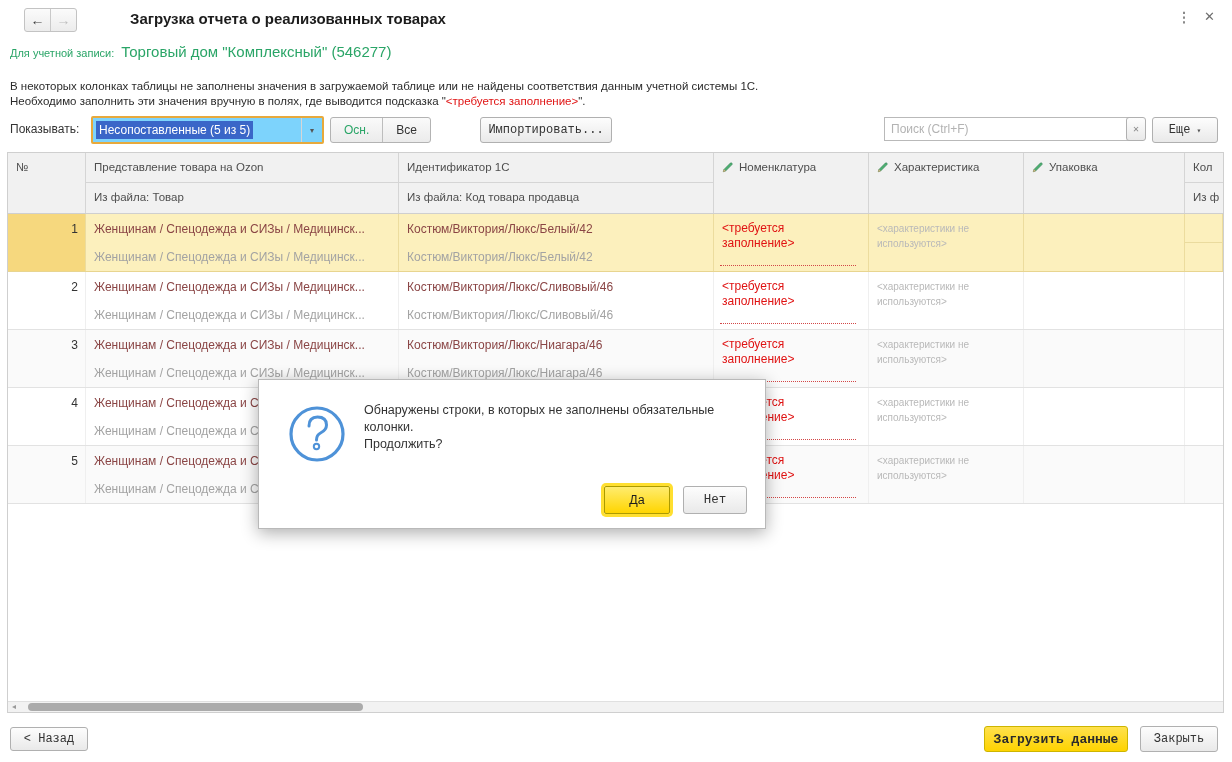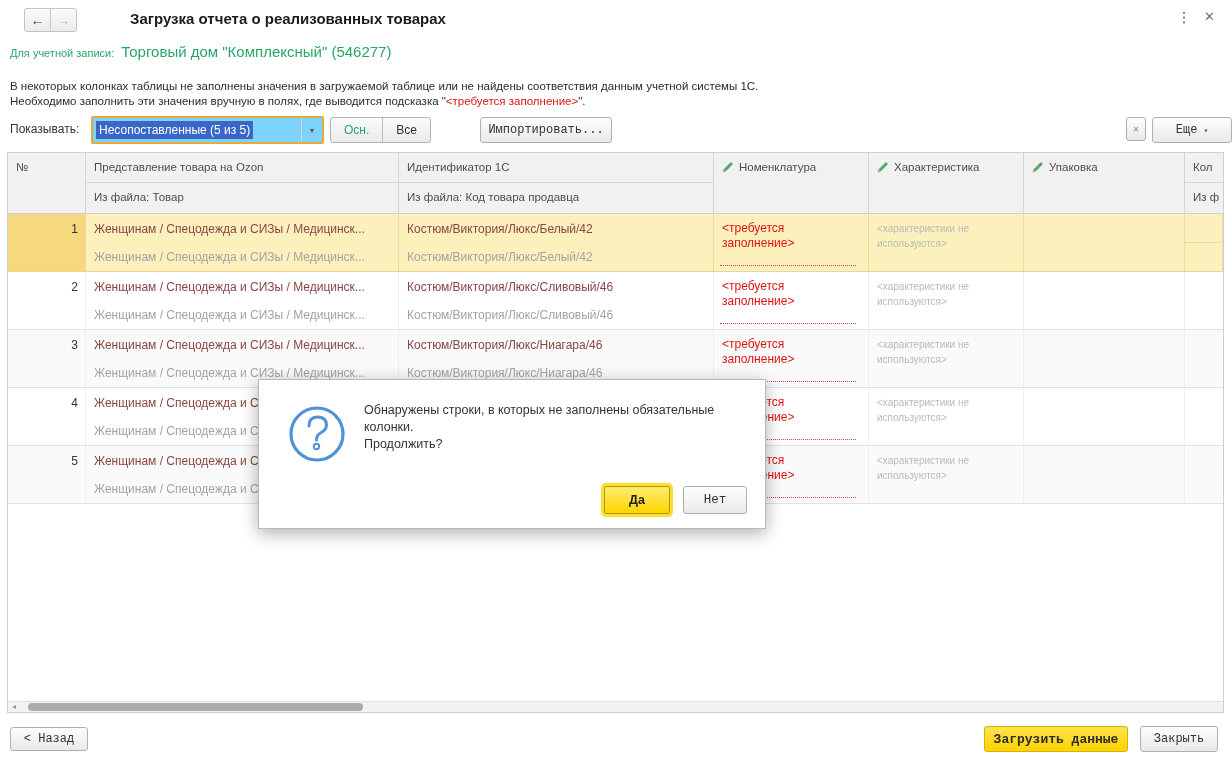--- a/index.html
+++ b/index.html
@@ -26,21 +26,21 @@
   .combo .sel-text{margin-left:3px;background:#3a66c8;color:#fff;font-size:12px;padding:2px 3px;white-space:nowrap;}
   .combo .arrow{margin-left:auto;width:20px;height:100%;display:flex;align-items:center;justify-content:center;border-left:1px solid #d6d6d6;color:#555;font-size:8px;cursor:pointer;}
   .seg{position:absolute;left:330px;top:2px;display:flex;border:1px solid #b3b3b3;border-radius:3px;overflow:hidden;background:linear-gradient(#fafafa,#ebebeb);}
   .seg .sbtn{height:24px;padding:0 13px;display:flex;align-items:center;font-size:12px;cursor:pointer;}
   .seg .sbtn.first{border-right:1px solid #bdbdbd;color:#2aa567;}
   .btn{display:flex;align-items:center;justify-content:center;background:linear-gradient(#fdfdfd,#e9e9e9);border:1px solid #b0b0b0;border-radius:3px;font-size:12px;color:#333;cursor:pointer;font-family:Liberation Mono, monospace;}
   .btn-import{position:absolute;left:480px;top:2px;width:132px;height:26px;}
   .search{position:absolute;left:884px;top:2px;width:232px;height:22px;border:1px solid #b9b9b9;font-size:12px;color:#333;padding:0 6px;outline:none;}
   .search::placeholder{color:#b3b3b3;}
   .btn-clear{position:absolute;left:1126px;top:2px;width:20px;height:24px;font-size:10px;color:#8a8a8a;}
-  .btn-more{position:absolute;left:1152px;top:2px;width:80px;height:26px;gap:6px;}
+  .btn-more{position:absolute;left:1152px;top:2px;width:66px;height:26px;gap:6px;}
   .caret{font-size:8px;color:#555;}
   
   .tbl{position:absolute;left:7px;top:152px;width:1217px;height:561px;border:1px solid #cfcfcf;box-sizing:border-box;background:#fff;}
   .hdr{display:flex;height:60px;background:#f1f1f1;border-bottom:1px solid #cfcfcf;}
   .hcol{box-sizing:border-box;border-right:1px solid #d5d5d5;overflow:hidden;}
   .hcol:last-child{border-right:none;}
   .th{font-size:11.5px;color:#4e4e4e;padding:8px 0 0 8px;white-space:nowrap;overflow:hidden;display:flex;align-items:flex-start;gap:5px;}
   .hsplit .th{height:21px;padding-top:8px;}
   .hsplit .th.top{border-bottom:1px solid #d5d5d5;height:21px;}
   .w-num{width:78px;} .w-ozon{width:313px;} .w-id{width:315px;}
@@ -66,21 +66,21 @@
   .hscroll .thumb{position:absolute;left:20px;top:1px;width:335px;height:8px;background:#ababab;border-radius:4px;cursor:pointer;}
   
   .btn-back{position:absolute;left:10px;top:727px;width:78px;height:24px;}
   .btn-load{position:absolute;left:984px;top:726px;width:144px;height:26px;background:linear-gradient(#ffe14d,#fed300);border:1px solid #cdb500;font-weight:bold;color:#2b2b2b;font-size:13px;}
   .btn-closeform{position:absolute;left:1140px;top:726px;width:78px;height:26px;}
   
   .dialog{position:absolute;left:258px;top:379px;width:508px;height:150px;background:#fff;border:1px solid #b9b9b9;box-shadow:0 4px 16px rgba(0,0,0,.32);box-sizing:border-box;}
   .q-icon{position:absolute;left:28px;top:24px;width:60px;height:60px;}
   .dlg-text{position:absolute;left:105px;top:22px;width:390px;font-size:12.5px;color:#333;line-height:17px;}
   .dlg-btns{position:absolute;right:18px;bottom:14px;display:flex;gap:13px;}
-  .btn-yes{width:64px;height:26px;background:linear-gradient(#ffec6e,#ffd500);border:1px solid #ac9a00;box-shadow:0 0 0 3px #ffdf30;border-radius:2px;font-weight:bold;font-size:12.5px;color:#1d1d1d;display:flex;align-items:center;justify-content:center;cursor:pointer;}
+  .btn-yes{width:64px;height:26px;background:linear-gradient(#ffec6e,#ffd500);border:1px solid #ac9a00;box-shadow:0 0 0 3px #ffdf30;border-radius:2px;font-weight:normal;font-size:12.5px;color:#1d1d1d;display:flex;align-items:center;justify-content:center;cursor:pointer;}
   .btn-no{width:64px;height:28px;font-size:12.5px;}
   .red{color:#e01313;}
   .green{color:#2aa567;}
 </style>
 </head>
 <body>
 
 <div id="app">
 
   <div class="navpair">
@@ -105,20 +105,21 @@
     <div class="show-lbl">Показывать:</div>
     <div class="combo">
       <span class="sel-text">Несопоставленные (5 из 5)</span>
       <span class="arrow">▾</span>
     </div>
     <div class="seg">
       <div class="sbtn first">Осн.</div>
       <div class="sbtn">Все</div>
     </div>
     <button class="btn btn-import">Импортировать...</button>
+    <input class="search" placeholder="Поиск (Ctrl+F)" style="">
     <button class="btn btn-clear">✕</button>
     <button class="btn btn-more">
         <span>Еще</span>
         <span class="caret">▾</span>
       </button>
   </div>
 
   <div class="tbl">
     <div class="hdr">
       <div class="hcol w-num">

